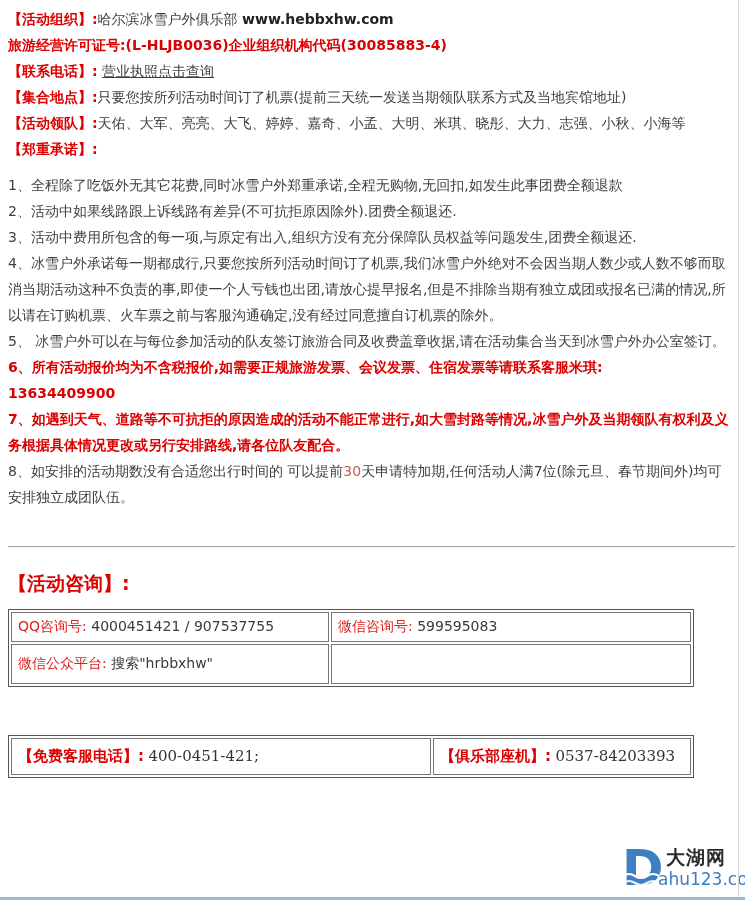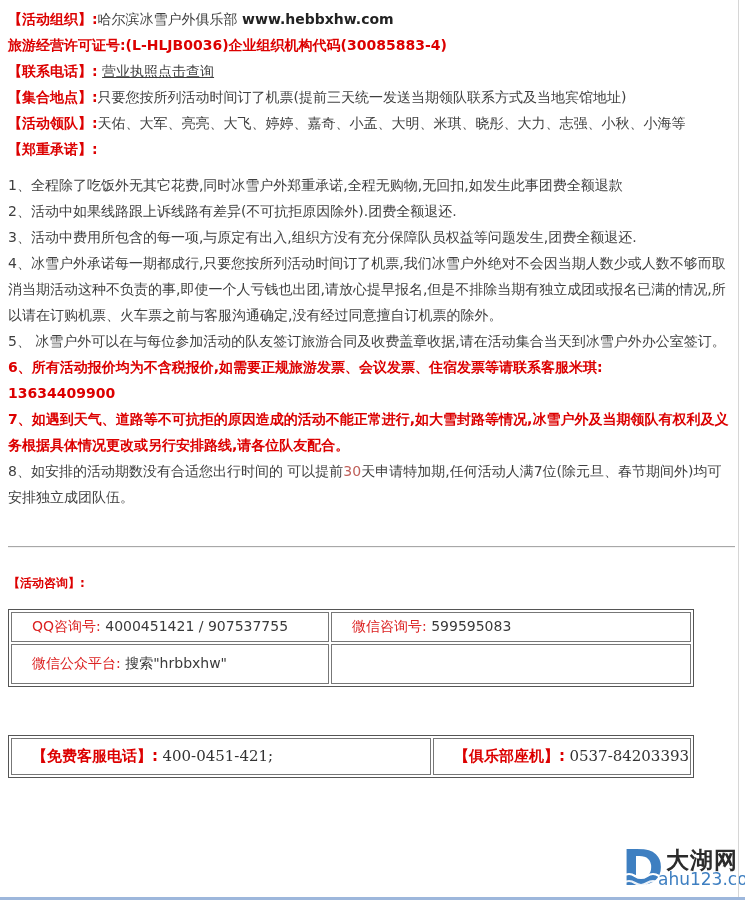--- a/index.html
+++ b/index.html
@@ -33,31 +33,31 @@
   .para { line-height:26px; margin:0; }
   .para.red { color:#dc0000; font-weight:bold; }
   .hl30 { color:#c0605a; }
 
   hr.sep {
     margin:36px 0 0 0; border:none; height:0;
     border-top:1px solid #a8a8a8; border-bottom:1px solid #f2f2f2;
   }
 
   .sec-heading {
-    color:#dc0000; font-weight:bold; font-size:12px;
+    color:#dc0000; font-weight:bold; font-size:19px;
     margin-top:26px; line-height:18px;
   }
 
   table.info {
     border-collapse:separate; border-spacing:2px;
     border:1px solid #555; background:#fff;
     width:686px; margin-top:17px; table-layout:fixed;
   }
   table.info td {
-    border:1px solid #777; padding:2px 20px; vertical-align:middle;
+    border:1px solid #777; padding:2px 6px; vertical-align:middle;
     overflow:hidden; white-space:nowrap;
   }
   table.consult td.c1 { width:318px; }
   table.consult tr.r1 td { height:30px; }
   table.consult tr.r2 td { height:40px; }
   table.consult tr.r3 td { height:40px; }
   table.contact { margin-top:15px; }
   table.contact td.c1 { width:420px; }
   table.contact tr td { height:37px; }
 
@@ -77,21 +77,21 @@
   .dahu .dletter {
     position:absolute; left:0; top:0;
     font-size:50px; line-height:50px; font-weight:bold;
     color:#3e7fc1; font-family:"DejaVu Sans", sans-serif;
   }
   .dahu .waves {
     position:absolute; left:1px; top:28px; width:42px; height:20px;
   }
   .dahu .cn {
     position:absolute; left:44px; top:2px;
-    font-size:23px; font-weight:bold; color:#2b2b2b; letter-spacing:1px;
+    font-size:19px; font-weight:bold; color:#2b2b2b; letter-spacing:1px;
   }
   .dahu .dom {
     position:absolute; left:36px; top:26px;
     font-size:17px; color:#3e7fc1;
   }
 </style>
 </head>
 <body>
 
 <div class="page">

